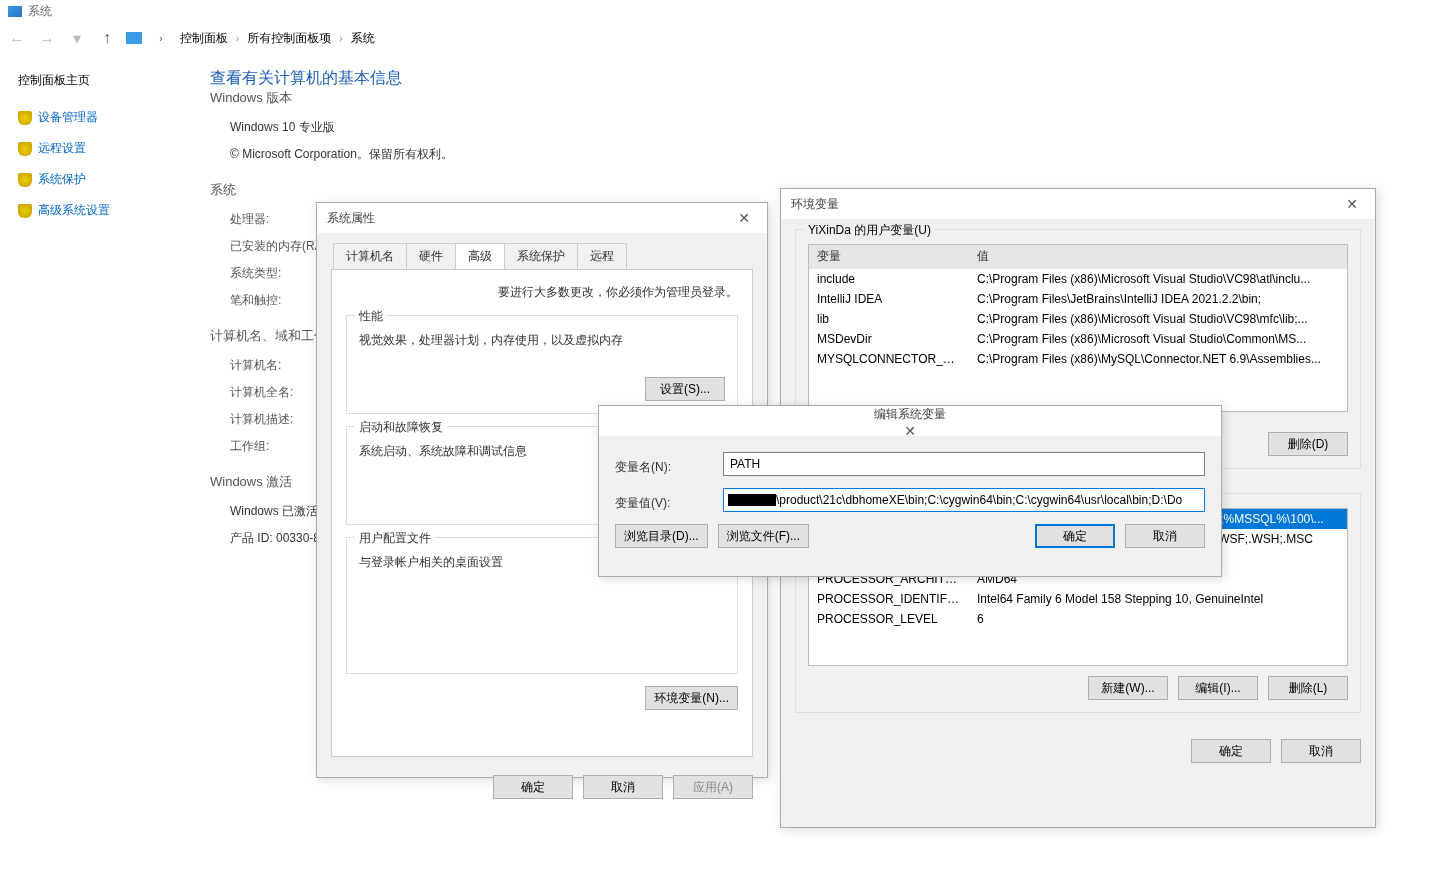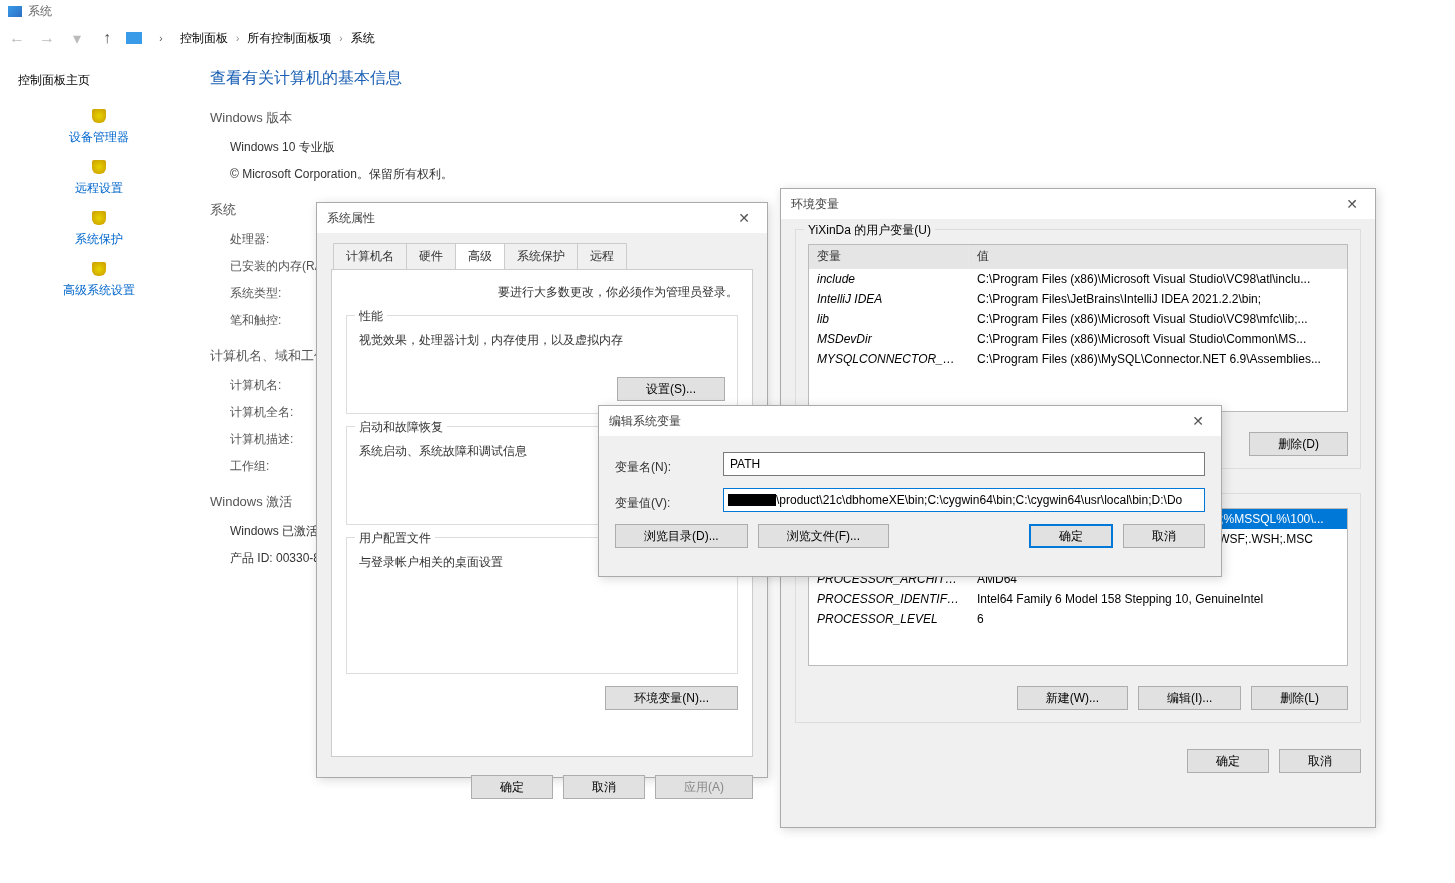--- a/index.html
+++ b/index.html
@@ -15,25 +15,25 @@
 .navbtn.dark { color: #555; }
 .bc-icon { width: 16px; height: 12px; background: #3a9be8; display: inline-block; }
 .breadcrumb { display: flex; align-items: center; gap: 8px; color: #000; }
 .bc-sep { color: #888; font-size: 10px; }
 .bc-link { cursor: pointer; }
 
 
 .main { display: flex; }
 .sidebar { width: 180px; padding: 18px 0 0 18px; }
 .sidebar-home { color: #000000; margin-bottom: 20px; cursor: pointer; }
-.sidebar-item { display: flex; align-items: center; gap: 6px; margin-bottom: 14px; color: #0066cc; cursor: pointer; flex-direction: column; }
+.sidebar-item { display: flex; align-items: center; gap: 6px; margin-bottom: 14px; color: #0066cc; cursor: pointer; }
 .shield { width: 14px; height: 14px; background: radial-gradient(#e7d200,#c99a00); border-radius: 2px 2px 6px 6px; }
 
 .content { padding: 14px 0 0 30px; }
-.page-title { color: #1a5fb4; font-size: 16px; margin-bottom: 20px; }
+.page-title { color: #1a5fb4; font-size: 16px; }
 .sect-head { color: #555; font-size: 13px; margin-bottom: 12px; }
 .row { display: flex; margin-bottom: 10px; color: #333; }
 .row .lbl { min-width: 100px; color: #555; }
 .subsect { padding-left: 20px; margin-bottom: 18px; }
 
 
 .dialog { position: absolute; background: #f0f0f0; border: 1px solid #aaa; box-shadow: 2px 2px 10px rgba(0,0,0,0.15); }
 .dialog-title { height: 30px; display: flex; align-items: center; justify-content: space-between; padding: 0 10px; background: #fff; }
 .dialog-title .txt { color: #404040; }
 .close-x { width: 26px; text-align: center; color: #555; font-size: 14px; cursor: pointer; }
@@ -42,46 +42,46 @@
 
 .sysprops { left: 316px; top: 202px; width: 452px; height: 576px; }
 .tabs { display: flex; padding-left: 2px; }
 .tab { padding: 4px 12px; border: 1px solid #ccc; border-bottom: 1px solid #fff; background: #fff; margin-right: -1px; cursor: pointer; color: #333; }
 .tab.inactive { background: #f0f0f0; border-bottom: 1px solid #ccc; }
 .tabpane { background: #fff; border: 1px solid #ccc; margin-top: -1px; height: 488px; padding: 14px; position: relative; }
 .tabpane .note { margin-bottom: 14px; color: #333; text-align: right; }
 .groupbox { border: 1px solid #ddd; padding: 10px 12px 12px; margin-bottom: 12px; position: relative; }
 .groupbox .gtitle { position: absolute; top: -8px; left: 8px; background: #fff; padding: 0 4px; color: #333; }
 .groupbox .gdesc { margin: 6px 0 28px; color: #333; }
-.btn { min-width: 80px; height: 24px; background: #e1e1e1; border: 1px solid #adadad; cursor: pointer; padding: 0 28px; color: #000; display: inline-flex; align-items: center; justify-content: center; }
+.btn { min-width: 80px; height: 24px; background: #e1e1e1; border: 1px solid #adadad; cursor: pointer; padding: 0 8px; color: #000; display: inline-flex; align-items: center; justify-content: center; }
 .btn.highlight { border: 2px solid #0078d7; }
 .btn.disabled { color: #888; }
 .btn-row-right { display: flex; justify-content: flex-end; gap: 8px; }
 .dlg-buttons { display: flex; justify-content: flex-end; gap: 10px; padding: 8px 14px; }
 
 
 .envdlg { left: 780px; top: 188px; width: 596px; height: 640px; }
 .env-group { border: 1px solid #ddd; padding: 14px 12px 12px; margin-bottom: 14px; position: relative; }
 .env-group .gtitle { position: absolute; top: -8px; left: 8px; background: #f0f0f0; padding: 0 4px; }
 .env-table { border: 1px solid #bbb; background: #fff; height: 168px; overflow: hidden; position: relative; }
 .env-head { display: flex; background: #e5e5e5; border-bottom: 1px solid #e8e8e8; }
 .env-head .col { padding: 3px 8px; color: #333; }
 .env-head .c1 { width: 160px; border-right: 1px solid #e8e8e8; }
 .env-head .c2 { flex: 1; }
 .env-rows { overflow-y: scroll; height: 144px; }
 .env-row { display: flex; }
 .env-row.sel { background: #0078d7; color: #fff; }
 .env-row .col { padding: 3px 8px; white-space: nowrap; overflow: hidden; text-overflow: ellipsis; }
-.env-row .c1 { width: 160px; font-style: italic; }
+.env-row .c1 { width: 160px; }
 .env-row .c2 { flex: 1; }
-.env-btns { display: flex; justify-content: flex-end; gap: 10px; margin-top: 20px; }
+.env-btns { display: flex; justify-content: flex-end; gap: 10px; margin-top: 10px; }
 
 
 .editdlg { left: 598px; top: 405px; width: 624px; height: 172px; background: #f0f0f0; }
-.editdlg .dialog-title { background: #fff; }
+.editdlg .dialog-title { background: #fff; flex-direction: column; }
 .editdlg-body { padding: 16px 16px 12px; }
 .editrow { display: flex; align-items: flex-end; margin-bottom: 12px; gap: 8px; }
 .editrow .elabel { width: 100px; color: #333; }
 .editrow input { flex: 1; height: 24px; border: 1px solid #7a7a7a; padding: 0 6px; font-size: 12px; }
 .val-box { flex: 1; height: 24px; border: 1px solid #0078d7; display: flex; align-items: center; padding: 0 4px; font-size: 12px; overflow: hidden; white-space: nowrap; background: #fff; }
 .redact { display: inline-block; width: 48px; height: 12px; background: #000; vertical-align: middle; }
 .edit-btns { display: flex; gap: 10px; }
 .edit-btns .left { display: flex; gap: 10px; }
 .edit-btns .right { margin-left: auto; display: flex; gap: 10px; }
 

